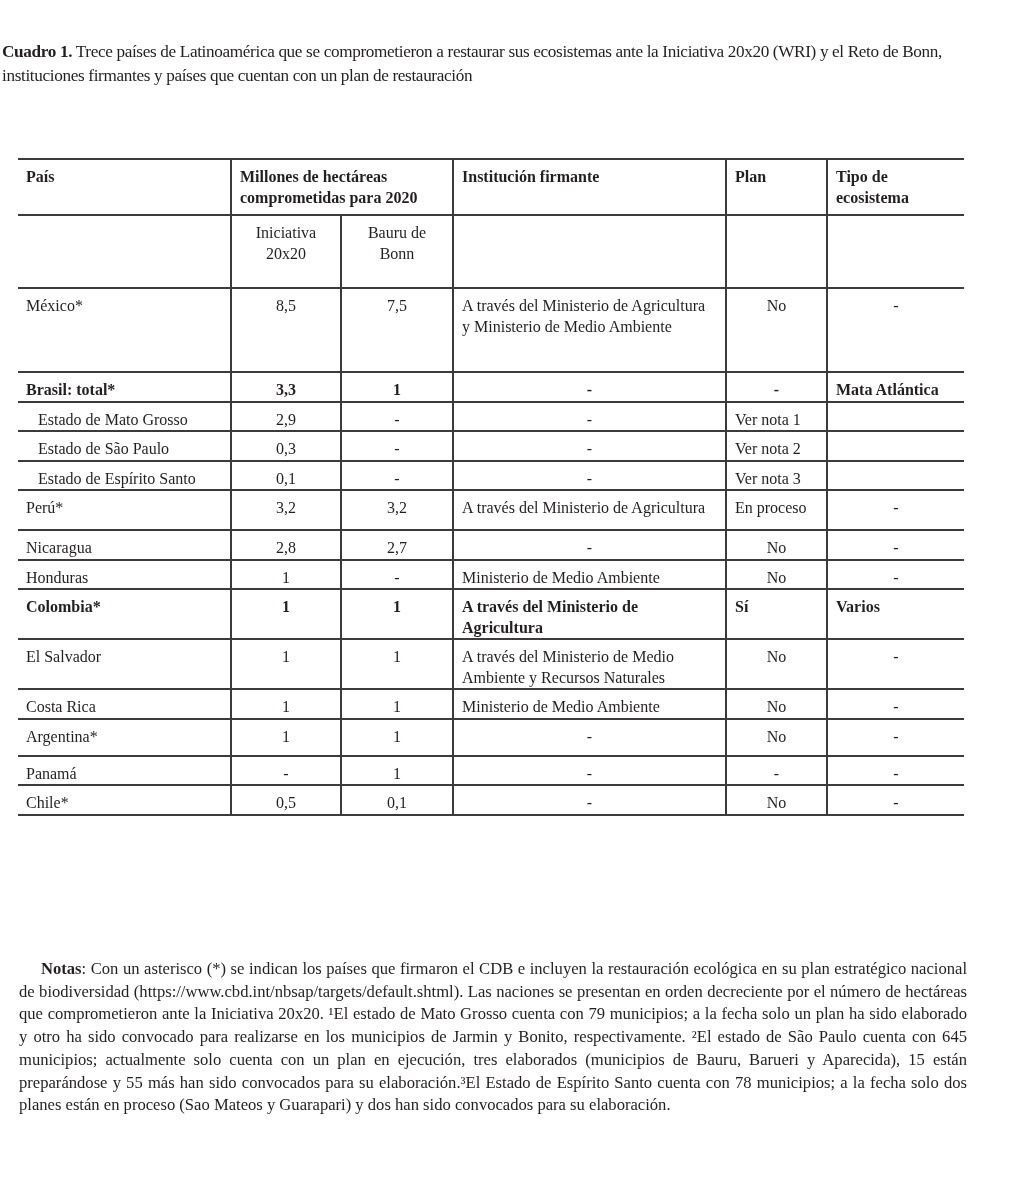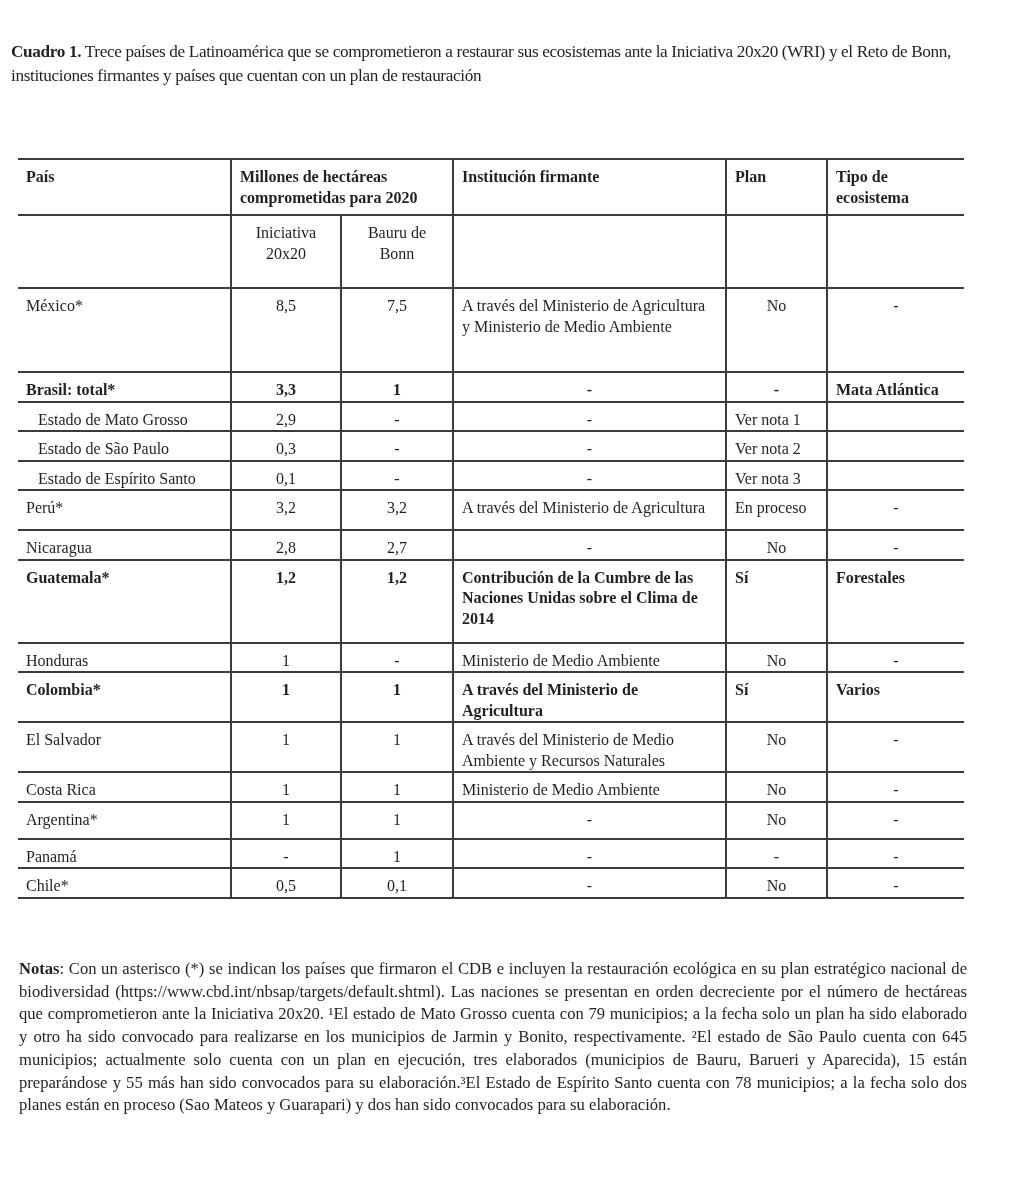--- a/index.html
+++ b/index.html
@@ -2,21 +2,21 @@
 <html><head>
 <meta charset="utf-8">
 <style>
   html, body { margin: 0; padding: 0; background: #ffffff; }
   body {
     width: 1010px; height: 1182px; position: relative; overflow: hidden;
     font-family: "Liberation Serif", "DejaVu Serif", serif;
     color: #231f20;
   }
   .caption {
-    position: absolute; left: 11px; top: 40px; width: 948px;
+    position: absolute; left: 2px; top: 40px; width: 948px;
     font-size: 17.2px; line-height: 23.5px;
     font-family: "Liberation Serif", serif;
     letter-spacing: -0.35px;
   }
   .caption b { font-weight: bold; }
   table.main {
     position: absolute; left: 18px; top: 118px;
     width: 946px;
     border-collapse: collapse;
     table-layout: fixed;
@@ -49,21 +49,21 @@
   tr.r3 { height: 84px; }
   tr.r1 { height: 19px; }
   tr.r2 { height: 40px; }
   tr.r4 { height: 83px; }
   tr.r1b { height: 37px; }
   .notes {
     position: absolute; left: 19px; top: 958px; width: 948px;
     font-size: 16.6px; line-height: 22.7px;
     text-align: justify;
   }
-  .notes b { font-weight: bold; }
+  .notes b { font-weight: bold; margin-left: 22px; }
 </style>
 </head>
 <body>
 
 <div class="caption"><b>Cuadro 1.</b><span> Trece países de Latinoamérica que se comprometieron a restaurar sus ecosistemas ante la Iniciativa 20x20 (WRI) y el Reto de Bonn, instituciones firmantes y países que cuentan con un plan de restauración</span></div>
 
 <table class="main">
   <colgroup>
     <col class="c1">
       <col class="c2">
@@ -139,28 +139,20 @@
         <td class="c">-</td>
       </tr>
       <tr class="r1">
         <td class="">Nicaragua</td>
         <td class="c">2,8</td>
         <td class="c">2,7</td>
         <td class="c">-</td>
         <td class="c">No</td>
         <td class="c">-</td>
       </tr>
-      <tr class="r4">
-        <td class="bold">Guatemala*</td>
-        <td class="c bold">1,2</td>
-        <td class="c bold">1,2</td>
-        <td class="bold">Contribución de la Cumbre de las Naciones Unidas sobre el Clima de 2014</td>
-        <td class="bold">Sí</td>
-        <td class="bold">Forestales</td>
-      </tr>
       <tr class="r1">
         <td class="">Honduras</td>
         <td class="c">1</td>
         <td class="c">-</td>
         <td class="">Ministerio de Medio Ambiente</td>
         <td class="c">No</td>
         <td class="c">-</td>
       </tr>
       <tr class="r2">
         <td class="bold">Colombia*</td>

